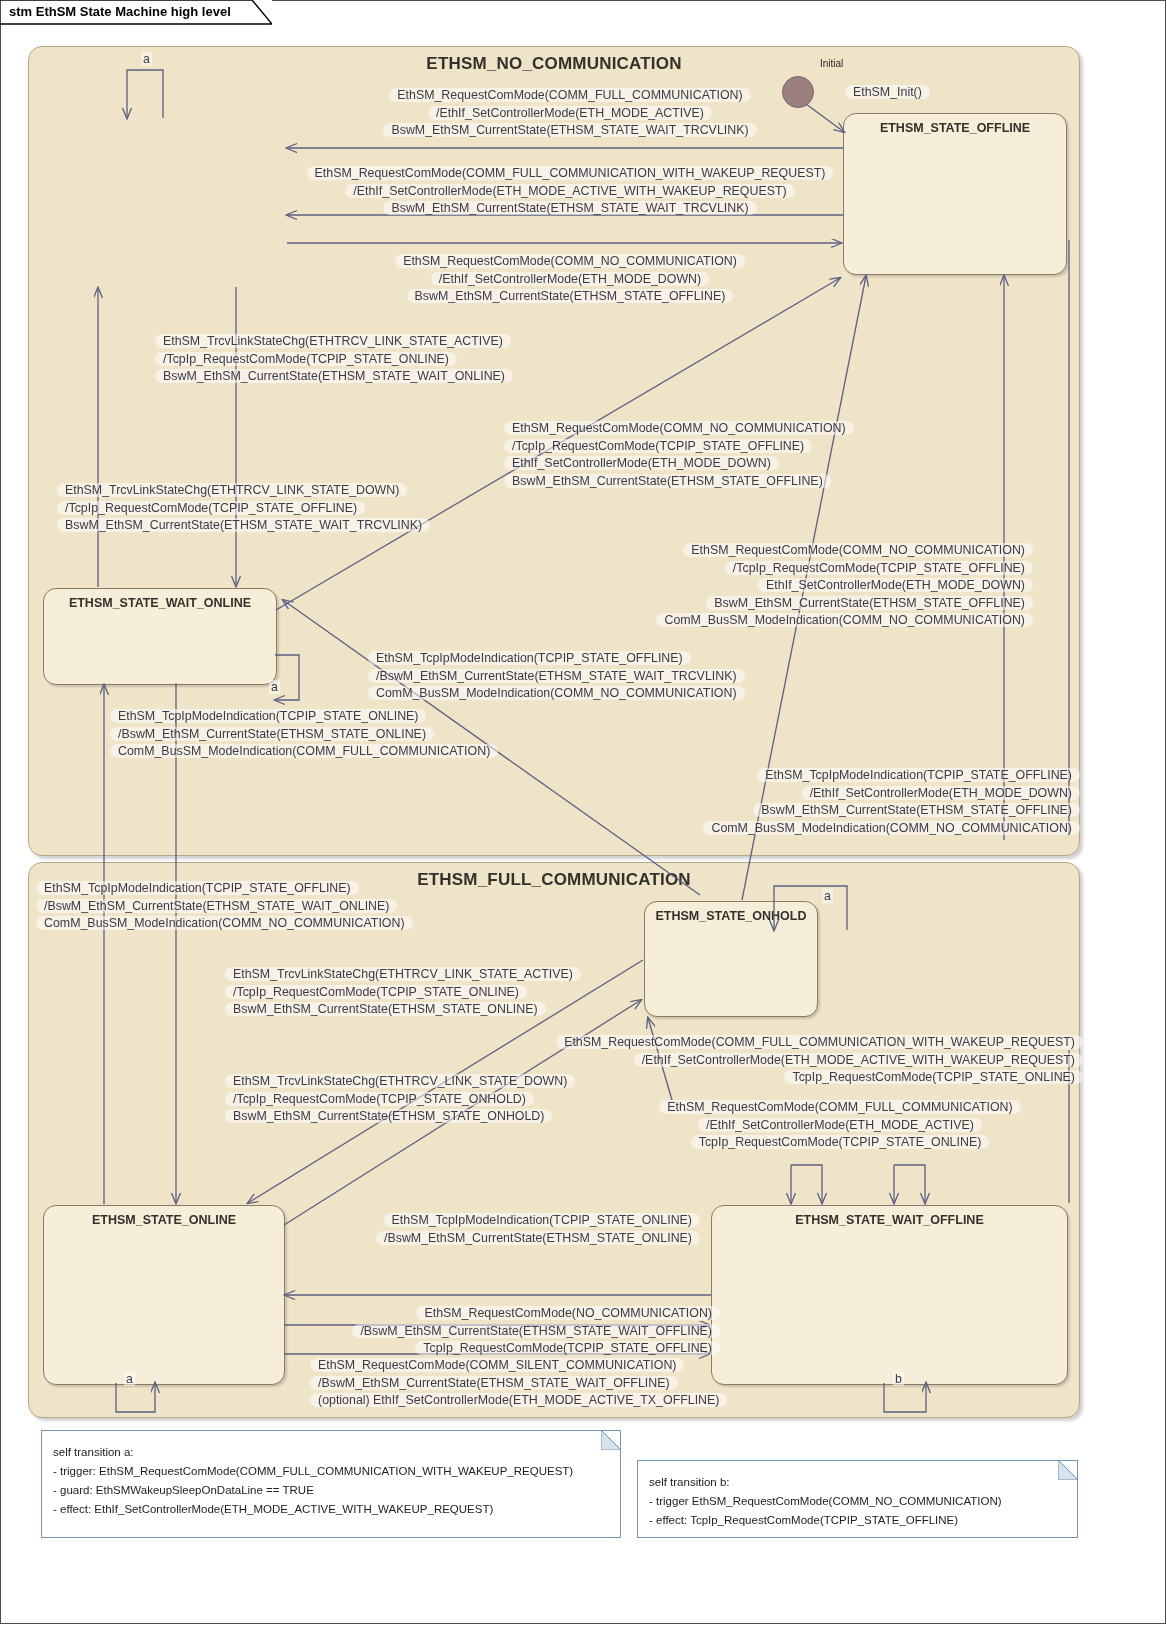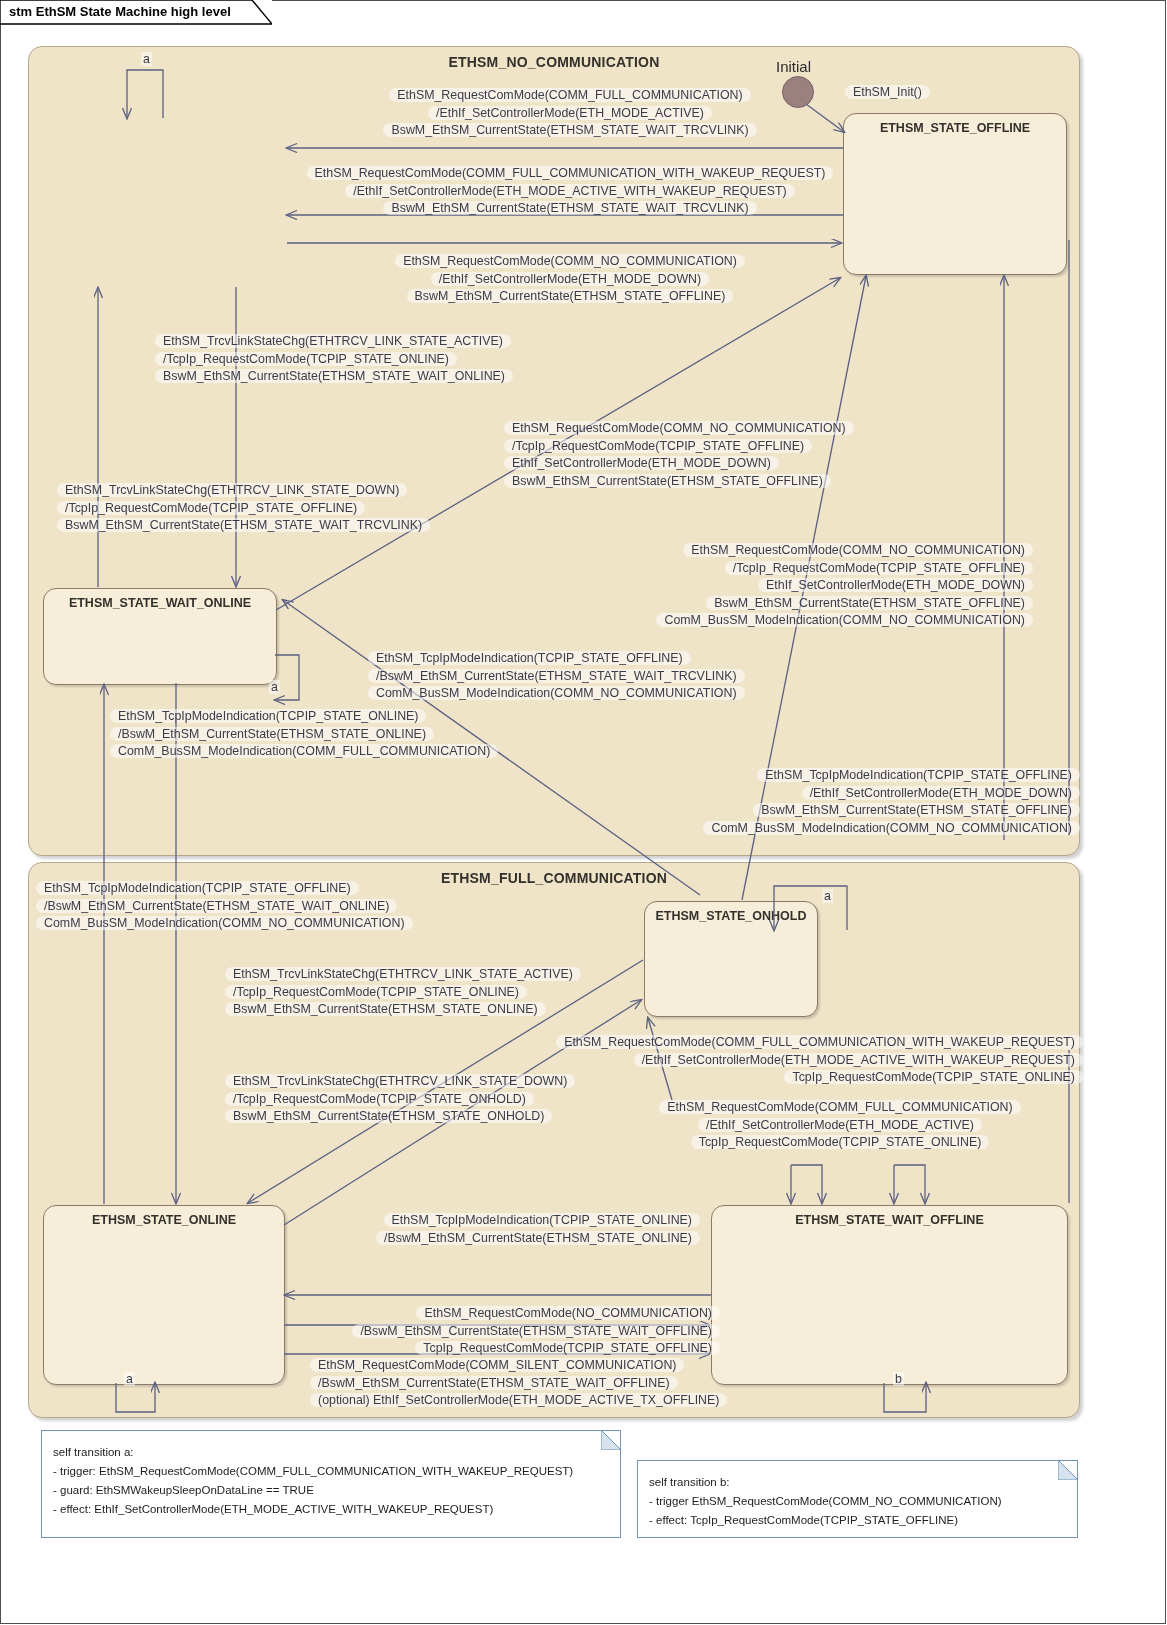--- a/index.html
+++ b/index.html
@@ -7,29 +7,29 @@
   #canvas{position:relative;width:1167px;height:1625px;background:#ffffff;overflow:hidden;}
 
   
   .frame{position:absolute;left:0;top:0;width:1166px;height:1624px;border:1px solid #4d4d4d;box-sizing:border-box;}
   .frame-tab{position:absolute;left:0;top:0;height:24px;background:#ffffff;border-right:0;}
   .frame-tab svg{display:block;}
   .frame-title{position:absolute;left:9px;top:4px;font-size:13px;font-weight:bold;color:#000;white-space:nowrap;}
 
   
   .region{position:absolute;background:#efe3c8;border:1px solid #b5a78c;border-radius:14px;box-shadow:3px 3px 3px rgba(0,0,0,.18);}
-  .region-title{position:absolute;width:100%;text-align:center;top:7px;font-size:14px;font-weight:bold;color:#33312c;letter-spacing:.2px;}
+  .region-title{position:absolute;width:100%;text-align:center;top:7px;font-size:17px;font-weight:bold;color:#33312c;letter-spacing:.2px;}
 
   
   .state{position:absolute;background:#f7eed9;border:1px solid #8c7a66;border-radius:13px;box-shadow:2px 2px 2px rgba(0,0,0,.15);}
   .state-title{position:absolute;width:100%;text-align:center;top:7px;font-size:12.5px;font-weight:bold;color:#33312c;white-space:nowrap;}
 
   
   .initial-node{position:absolute;width:30px;height:30px;border-radius:50%;background:#9c8080;border:1px solid #7a6464;}
-  .initial-label{position:absolute;font-size:15px;color:#2b2b2b;}
+  .initial-label{position:absolute;font-size:10px;color:#2b2b2b;margin-left:44px;}
 
   
   .lbl{position:absolute;font-size:12.4px;line-height:17.5px;color:#3b3b4a;white-space:nowrap;}
   .lbl span{background:rgba(255,255,255,.52);padding:0 8px;border-radius:7px;}
   .lbl.ctr{text-align:center;}
   .lbl.rgt{text-align:right;}
   .selflbl{position:absolute;font-size:12.4px;color:#3b3b4a;background:rgba(255,255,255,.5);padding:0 2px;}
 
   
   .note{position:absolute;background:#ffffff;border:1px solid #6f94b5;box-sizing:border-box;}

